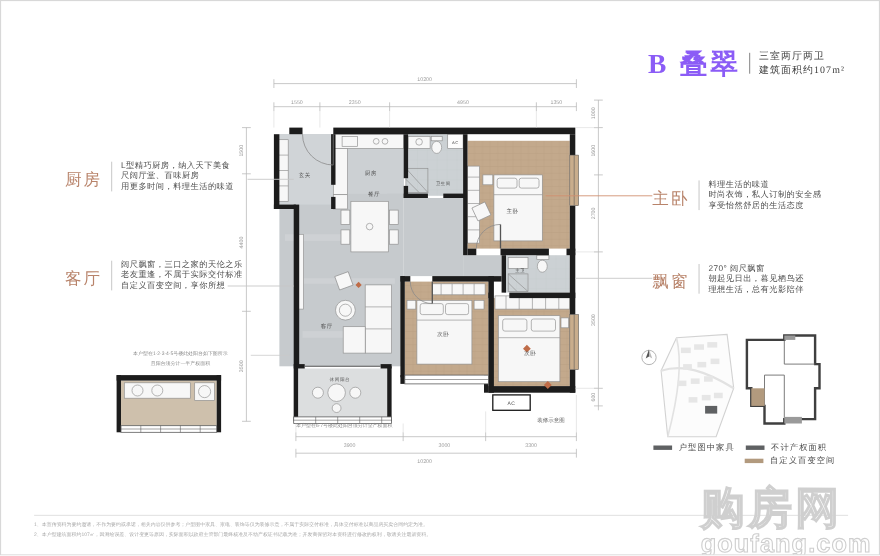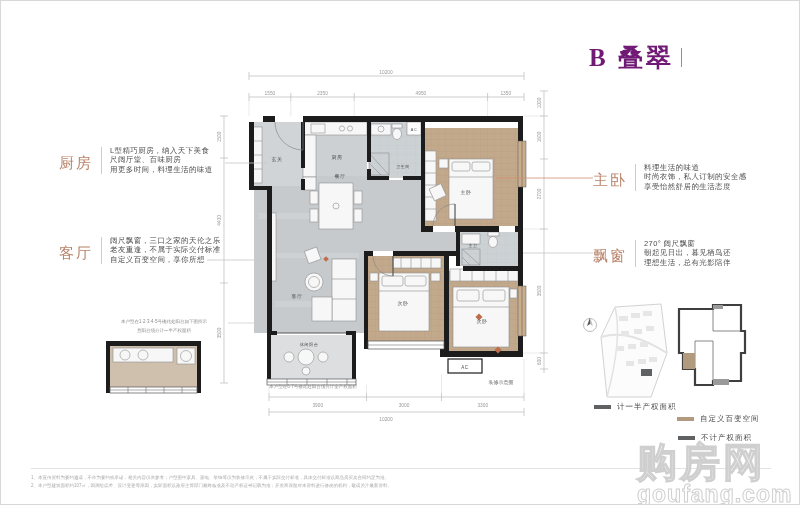--- a/index.html
+++ b/index.html
@@ -1,20 +1,20 @@
 <!DOCTYPE html>
 <html><head>
 <meta charset="utf-8">
 <style>
   html,body{margin:0;padding:0;background:#fff;}
   .page{position:relative;width:800px;height:505px;background:#fff;border:1px solid #d8d8d8;
         box-sizing:border-box;overflow:hidden;font-family:"Liberation Sans",sans-serif;}
   
   .hd-title{position:absolute;left:588px;top:40px;font-family:"Liberation Serif",serif;
-            font-size:25px;font-weight:600;letter-spacing:3px;color:#701a75;white-space:nowrap;}
+            font-size:25px;font-weight:600;letter-spacing:3px;color:#8b5cf6;white-space:nowrap;}
   .hd-sep{position:absolute;left:680px;top:47px;width:1px;height:19px;background:#8f8f8f;}
   .hd-sub{position:absolute;left:689px;top:45px;font-family:"Liberation Serif",serif;
           font-size:9px;line-height:11.5px;color:#3c3c3c;letter-spacing:1px;white-space:nowrap;}
   
   .anno{position:absolute;display:flex;align-items:stretch;white-space:nowrap;}
   .anno .lbl{font-family:"Liberation Serif",serif;font-size:15px;letter-spacing:2px;
              color:#b8836a;margin-top:8px;}
   .anno .sep{width:1px;background:#cccccc;margin:1px 8px 0 8px;}
   .anno .txt{font-size:7.5px;line-height:9.4px;color:#4f4f4f;letter-spacing:0.4px;}
   
@@ -316,20 +316,24 @@
       <path d="M678,308 H712 V304 H740 V330 H744 V352 H740 V380 H712 V384 H694 V368 H682 V352 H678 Z" fill="#ffffff" stroke="#3f3f3f" stroke-width="2.2"></path>
       <path d="M712,308 V330 H740 M694,340 H712 V380 M694,340 V368" fill="none" stroke="#6a6a6a" stroke-width="0.8"></path>
       <rect x="682" y="352" width="12" height="16" fill="#b29a7e"></rect>
       <rect x="712" y="378" width="16" height="6" fill="#9a9a9a"></rect>
       <rect x="712" y="304" width="10" height="4" fill="#9a9a9a"></rect>
     </g>
   </svg>
 
   <div class="hd-title">B 叠翠</div>
   <div class="hd-sep"></div>
+  <div class="hd-sub">
+    <div>三室两厅两卫</div>
+    <div>建筑面积约107m²</div>
+  </div>
 
   <div class="anno" style="left:58px;top:145px;">
     <div class="lbl">厨房</div>
     <div class="sep"></div>
     <div class="txt">
       <div>L型精巧厨房，纳入天下美食</div>
       <div>尺阔厅堂、百味厨房</div>
       <div>用更多时间，料理生活的味道</div>
     </div>
   </div>
@@ -359,23 +363,23 @@
     <div class="sep"></div>
     <div class="txt">
       <div>270° 阔尺飘窗</div>
       <div>朝起见日出，暮见栖鸟还</div>
       <div>理想生活，总有光影陪伴</div>
     </div>
   </div>
 
   <div class="lg" style="left:593px;top:401px;">
     <span class="sw sw-dark"></span>
-    <span>计一半产权面积</span>
-  </div>
-  <div class="lg" style="left:677px;top:401px;margin-top:31px;">
+    <span>户型图中家具</span>
+  </div>
+  <div class="lg" style="left:677px;top:401px;">
     <span class="sw sw-dark"></span>
     <span>不计产权面积</span>
   </div>
   <div class="lg" style="left:676px;top:413px;">
     <span class="sw sw-tan"></span>
     <span>自定义百变空间</span>
   </div>
 
   <div class="ft-line"></div>
   <div class="ft-txt">

